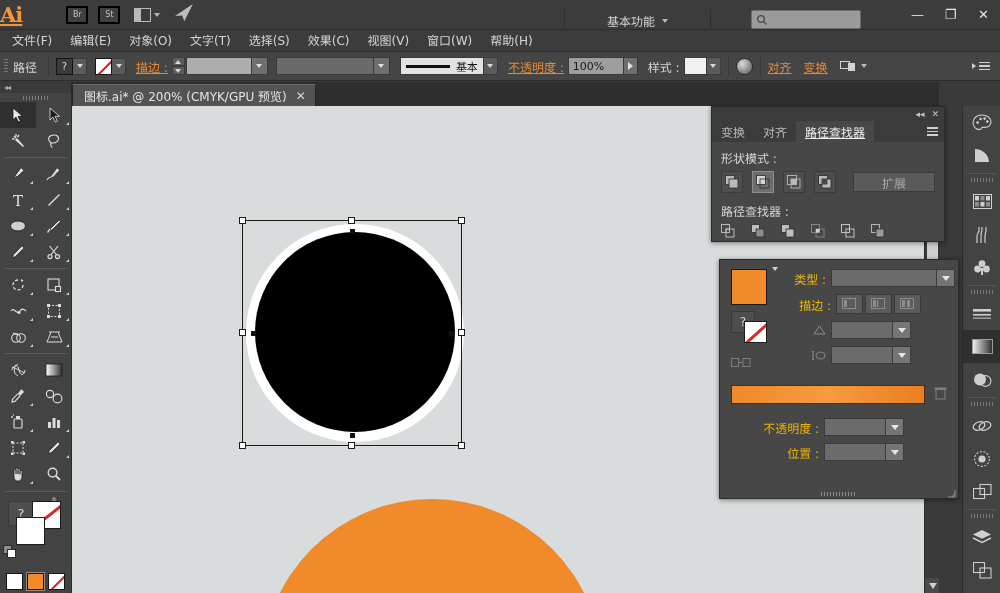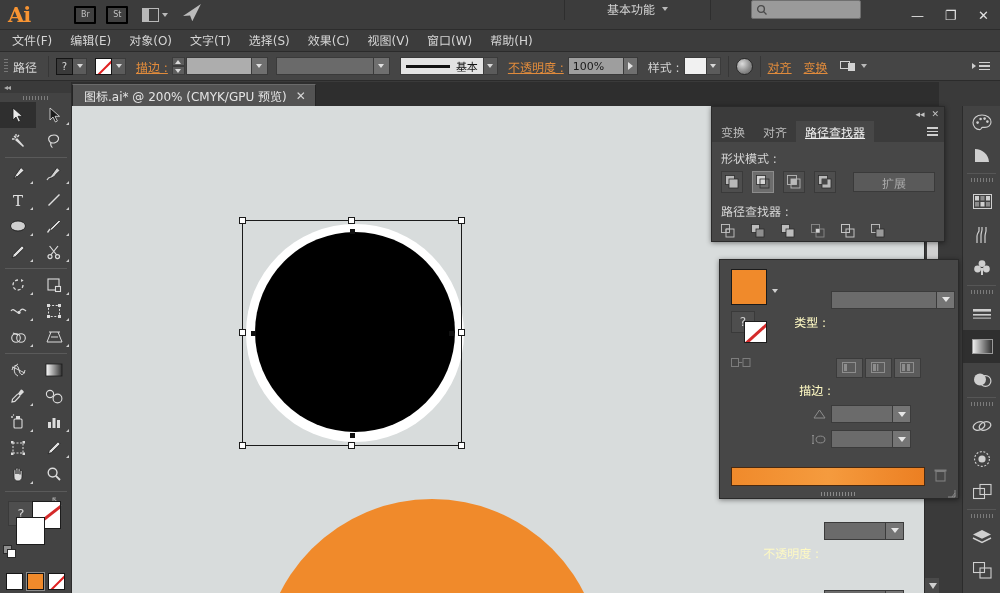--- a/index.html
+++ b/index.html
@@ -11,38 +11,38 @@
     -webkit-font-smoothing:antialiased;
   }
 
   
   #titlebar{
     position:absolute; left:0; top:0; width:1000px; height:30px;
     background:#3c3c3c; display:flex; align-items:center;
     border-bottom:1px solid #2c2c2c;
   }
   .ai-logo{
-    margin-left:8px; color:#f79433; font-size:21px; font-weight:bold;
-    letter-spacing:-1px; font-family:"DejaVu Serif","Liberation Serif",serif;
+    color:#f79433; font-size:21px; font-weight:bold;
+    letter-spacing:-1px; font-family:"DejaVu Serif","Liberation Serif",serif;text-decoration:underline;
   }
   .tb-btn{
     width:22px;height:18px;margin-left:10px;border:2px solid #000000;
     background:#404040; display:flex;align-items:center;justify-content:center;
     font-size:8px;color:#c0c0c0; border-radius:1px;
   }
   .tb-btn.first{ margin-left:44px; }
   .tb-arrange{
     margin-left:14px;display:flex;align-items:center;gap:3px;
   }
   .arr-ico{width:17px;height:14px;border:1px solid #b9b9b9;display:flex;}
   .arr-ico i{display:block;border-right:1px solid #b9b9b9;height:100%;width:6px;background:#b9b9b9;}
   .arr-ico i+i{border-right:none;background:transparent;width:10px;}
   .caret{width:0;height:0;border-left:3.5px solid transparent;border-right:3.5px solid transparent;border-top:4px solid #b9b9b9;}
   .bridge-ico{ margin-left:14px; color:#bcbcbc; font-size:17px; transform:rotate(-12deg);}
-  .title-right{ margin-left:auto; display:flex; align-items:flex-start; height:100%;gap:32px;}
+  .title-right{ margin-left:auto; display:flex; align-items:flex-end; height:100%;gap:32px;}
   .workspace{
     display:flex;align-items:center;gap:7px;padding:0 10px;color:#d2d2d2;font-size:12px;
   }
   .vdiv{width:1px;height:20px;background:#2e2e2e;}
   .searchbox{
     width:110px;height:19px;background:#9a9a9a;border:1px solid #6f6f6f;
     margin:0 8px;border-radius:2px;display:flex;align-items:center;padding-left:4px;
   }
   .win-btns{display:flex;height:30px;}
   .win-btns div{
@@ -274,21 +274,21 @@
   }
   .pf-btn.sel{background:#6d6d6d;border-color:#8c8c8c;}
   .expand-btn{
     margin-left:auto;width:82px;height:20px;background:#5a5a5a;border:1px solid #3a3a3a;
     display:flex;align-items:center;justify-content:center;color:#a8a8a8;font-size:12px;
   }
   .pf-row2{display:flex;align-items:center;gap:14px;}
 
   
   .gp-row{display:flex;align-items:center;margin-bottom:7px;}
-  .gp-label{color:#fef9c3;font-size:12px;text-align:right;margin-right:5px;margin-top:44px;}
+  .gp-label{color:#eab308;font-size:12px;text-align:right;margin-right:5px;}
   .gp-fill-swatch{
     width:36px;height:36px;background:#F08A2B;border:1px solid #1b1b1b;
   }
   .gp-dd-caret{margin:0 6px 0 5px;}
   .gp-dd-caret .caret{border-top-color:#cfcfcf;}
   .gp-combo{display:flex;align-items:center;}
   .gp-combo .fld{height:18px;background:#6b6b6b;border:1px solid #3b3b3b;}
   .gp-combo .arw{
     width:18px;height:18px;background:#757575;border:1px solid #3b3b3b;border-left:none;
     display:flex;align-items:center;justify-content:center;

